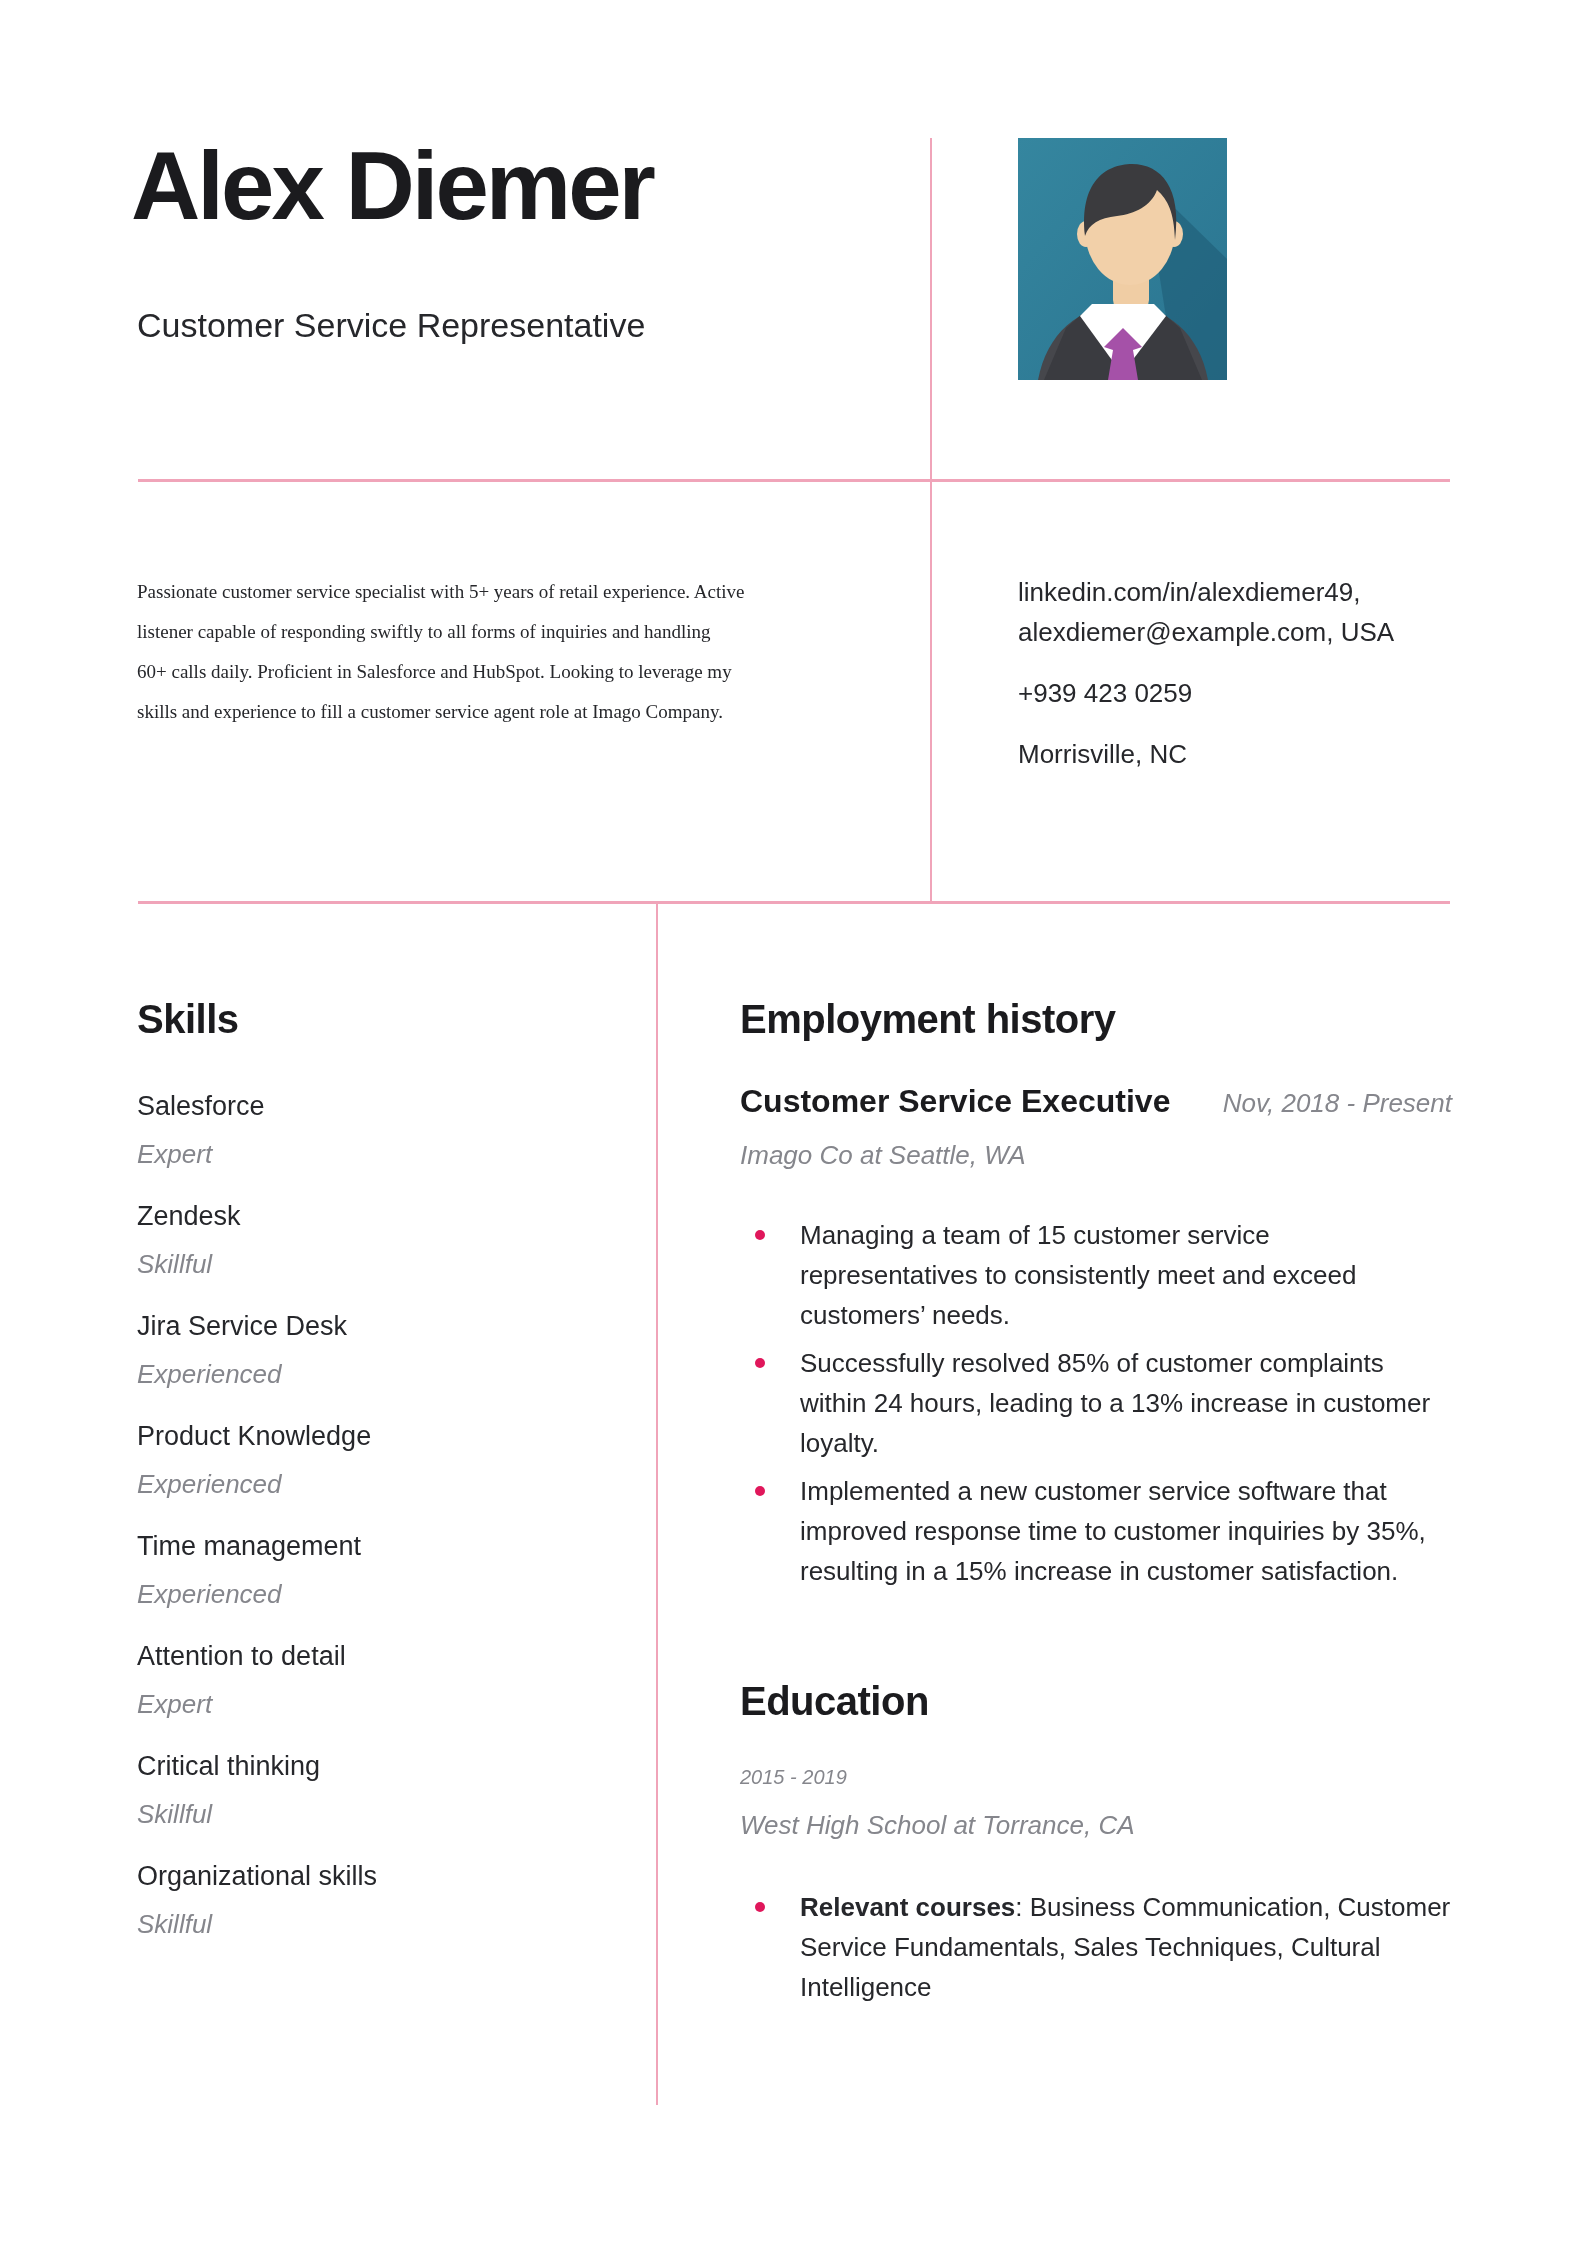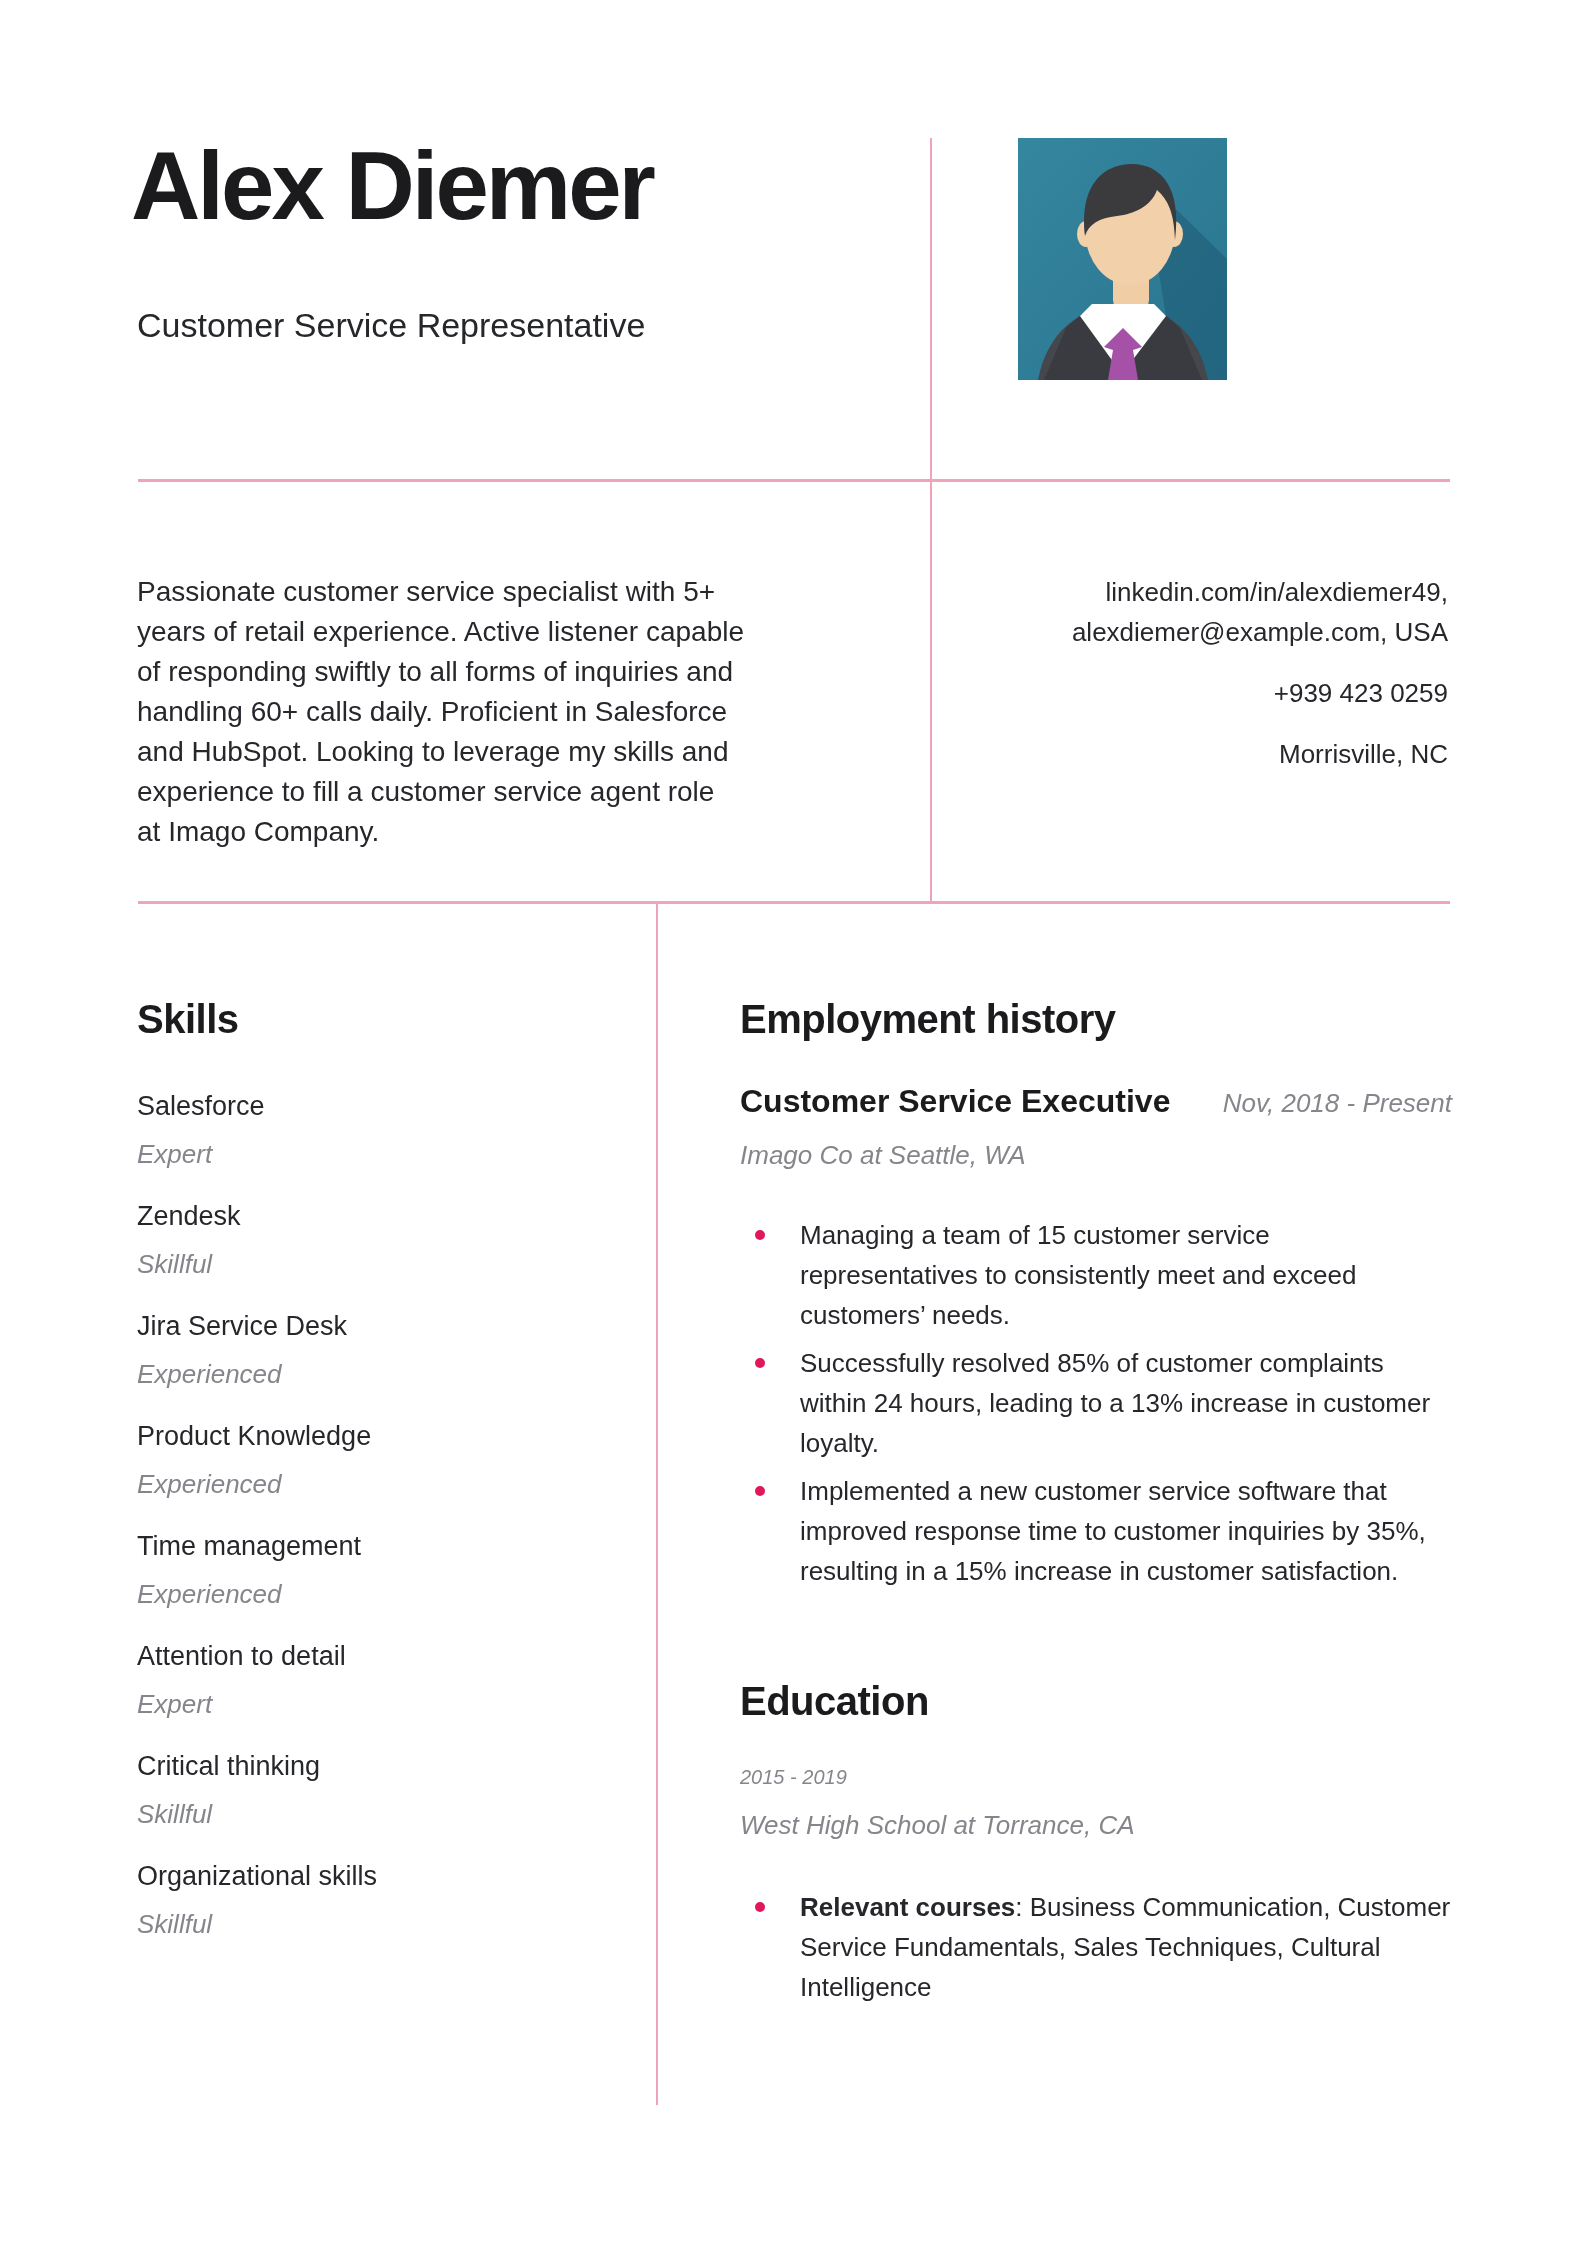--- a/index.html
+++ b/index.html
@@ -18,22 +18,22 @@
   .rule-h{position:absolute;height:3px;background:var(--rule);}
   .rule-v{position:absolute;width:2px;background:var(--rule);}
 
   
   .name{position:absolute;left:131px;top:134px;font-size:96px;line-height:104px;
         font-weight:bold;letter-spacing:-3px;color:var(--ink-strong);}
   .job-subtitle{position:absolute;left:137px;top:303px;font-size:34px;line-height:44px;color:var(--ink);}
   .avatar{position:absolute;left:1018px;top:138px;width:209px;height:242px;}
 
   
-  .summary{position:absolute;left:137px;top:572px;width:608px;font-size:28px;line-height:40px;color:var(--ink);}
-  .contact{position:absolute;left:1018px;top:572px;width:430px;font-size:26px;line-height:40px;color:var(--ink);text-align:right;}
+  .summary{position:absolute;left:137px;top:572px;width:608px;font-size:19px;line-height:40px;color:var(--ink);font-family:Liberation Serif, serif;}
+  .contact{position:absolute;left:1018px;top:572px;width:430px;font-size:26px;line-height:40px;color:var(--ink);}
   .contact .group{margin-bottom:21px;}
 
   
   .section-h{font-size:40px;line-height:48px;font-weight:bold;letter-spacing:-0.5px;color:var(--ink-strong);}
   .skills-col{position:absolute;left:137px;top:995px;width:450px;}
   .skills-list{margin-top:46px;}
   .skill{margin-bottom:28px;}
   .skill-name{font-size:27px;line-height:34px;color:var(--ink);margin-bottom:14px;}
   .skill-level{font-size:26px;line-height:34px;font-style:italic;color:var(--muted);}
 

